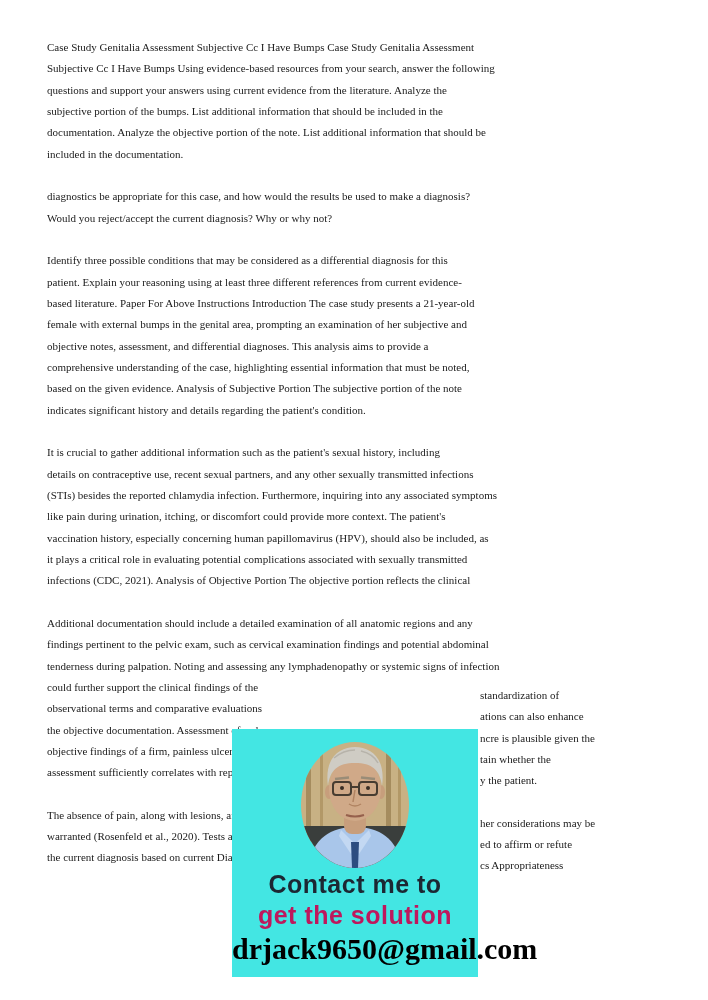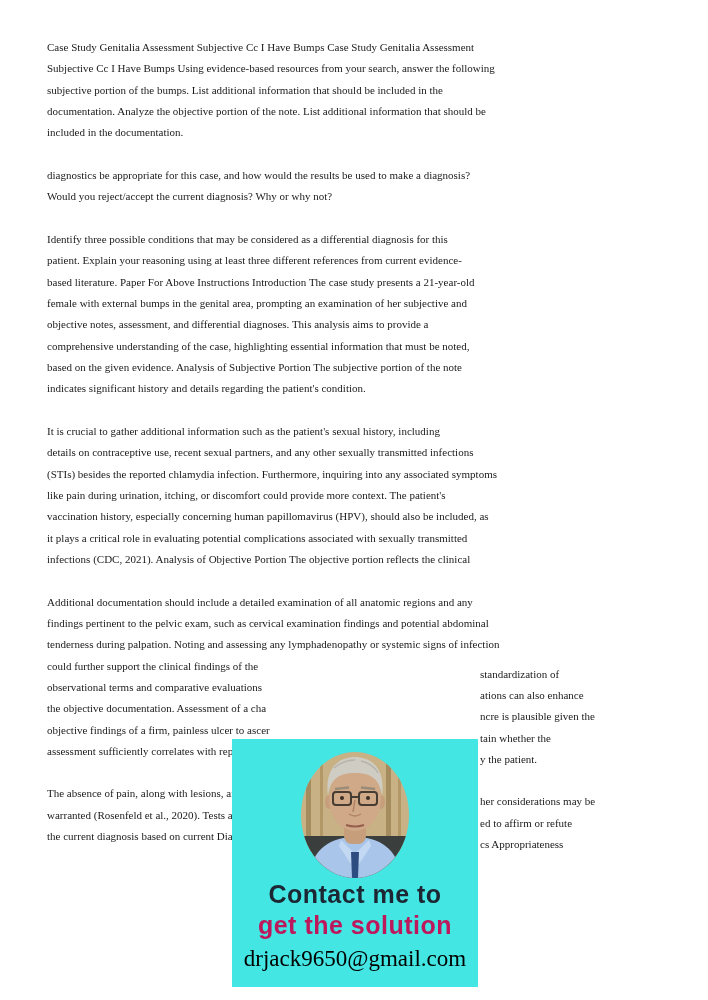--- a/index.html
+++ b/index.html
@@ -62,35 +62,36 @@
     letter-spacing: 0.5px;
   }
   .card-heading.l1 { top: 141px; }
   .card-heading.l2 { top: 172px; }
   .card-email {
     position: absolute;
     top: 207px;
     width: 100%;
     text-align: center;
     font-family: "Liberation Serif", serif;
-    font-weight: normal;
-    font-size: 23px;
+    font-weight: bold;
+    font-size: 30px;
     line-height: 26px;
     color: #000000;
   }
 </style>
 </head>
 <body>
 
 <div class="page" style="background: rgb(255, 255, 255);">
 
   <div class="doc" style="color: rgb(26, 26, 26);">
       <div class="para">
         <div class="line">Case Study Genitalia Assessment Subjective Cc I Have Bumps Case Study Genitalia Assessment</div>
         <div class="line">Subjective Cc I Have Bumps Using evidence-based resources from your search, answer the following</div>
+        <div class="line">questions and support your answers using current evidence from the literature. Analyze the</div>
         <div class="line">subjective portion of the bumps. List additional information that should be included in the</div>
         <div class="line">documentation. Analyze the objective portion of the note. List additional information that should be</div>
         <div class="line">included in the documentation.</div>
       </div>
       <div class="para">
         <div class="line">diagnostics be appropriate for this case, and how would the results be used to make a diagnosis?</div>
         <div class="line">Would you reject/accept the current diagnosis? Why or why not?</div>
       </div>
       <div class="para">
         <div class="line">Identify three possible conditions that may be considered as a differential diagnosis for this</div>
@@ -121,21 +122,21 @@
         <div class="line"><span class="frag-left">objective findings of a firm, painless ulcer to ascer</span><span class="frag-right">tain whether the</span></div>
         <div class="line"><span class="frag-left">assessment sufficiently correlates with reported b</span><span class="frag-right">y the patient.</span></div>
       </div>
       <div class="para">
         <div class="line"><span class="frag-left">The absence of pain, along with lesions, and furt</span><span class="frag-right">her considerations may be</span></div>
         <div class="line"><span class="frag-left">warranted (Rosenfeld et al., 2020). Tests are need</span><span class="frag-right">ed to affirm or refute</span></div>
         <div class="line"><span class="frag-left">the current diagnosis based on current Diagnosti</span><span class="frag-right">cs Appropriateness</span></div>
       </div>
     </div>
 
-  <div class="card" style="background: rgb(67, 230, 227); margin-top: 10px;">
+  <div class="card" style="background: rgb(67, 230, 227);">
     <svg class="portrait" viewBox="0 0 108 126" xmlns="http://www.w3.org/2000/svg">
       <defs>
         <clipPath id="ovalClip">
           <ellipse cx="54" cy="63" rx="54" ry="63"></ellipse>
         </clipPath>
       </defs>
       <g clip-path="url(#ovalClip)">
         <rect x="0" y="0" width="108" height="126" fill="#c8b184"></rect>
         <rect x="5" y="0" width="5" height="126" fill="#a58c5e"></rect>
         <rect x="19" y="0" width="3" height="126" fill="#b29867"></rect>

